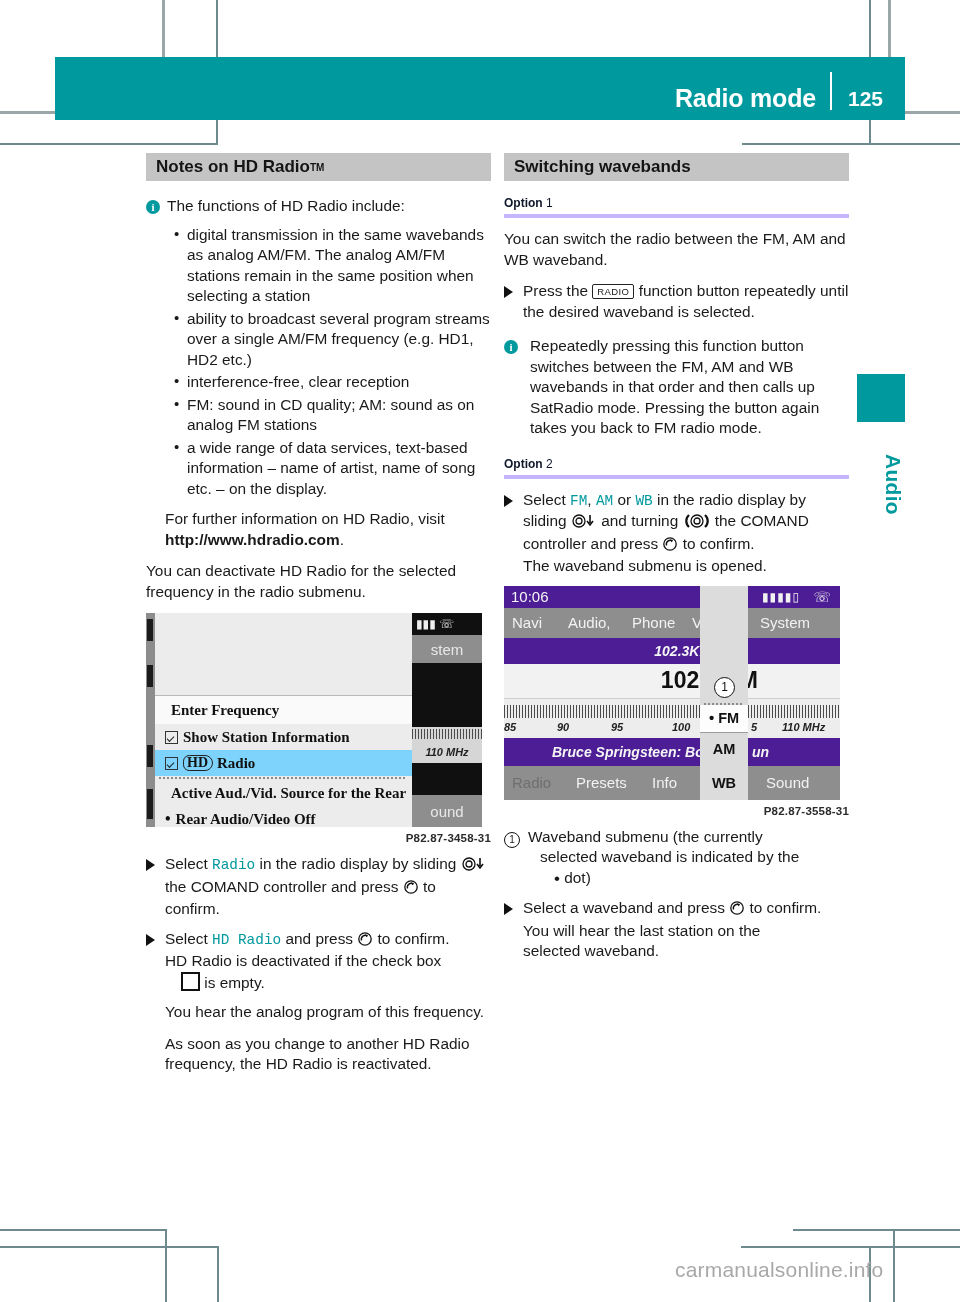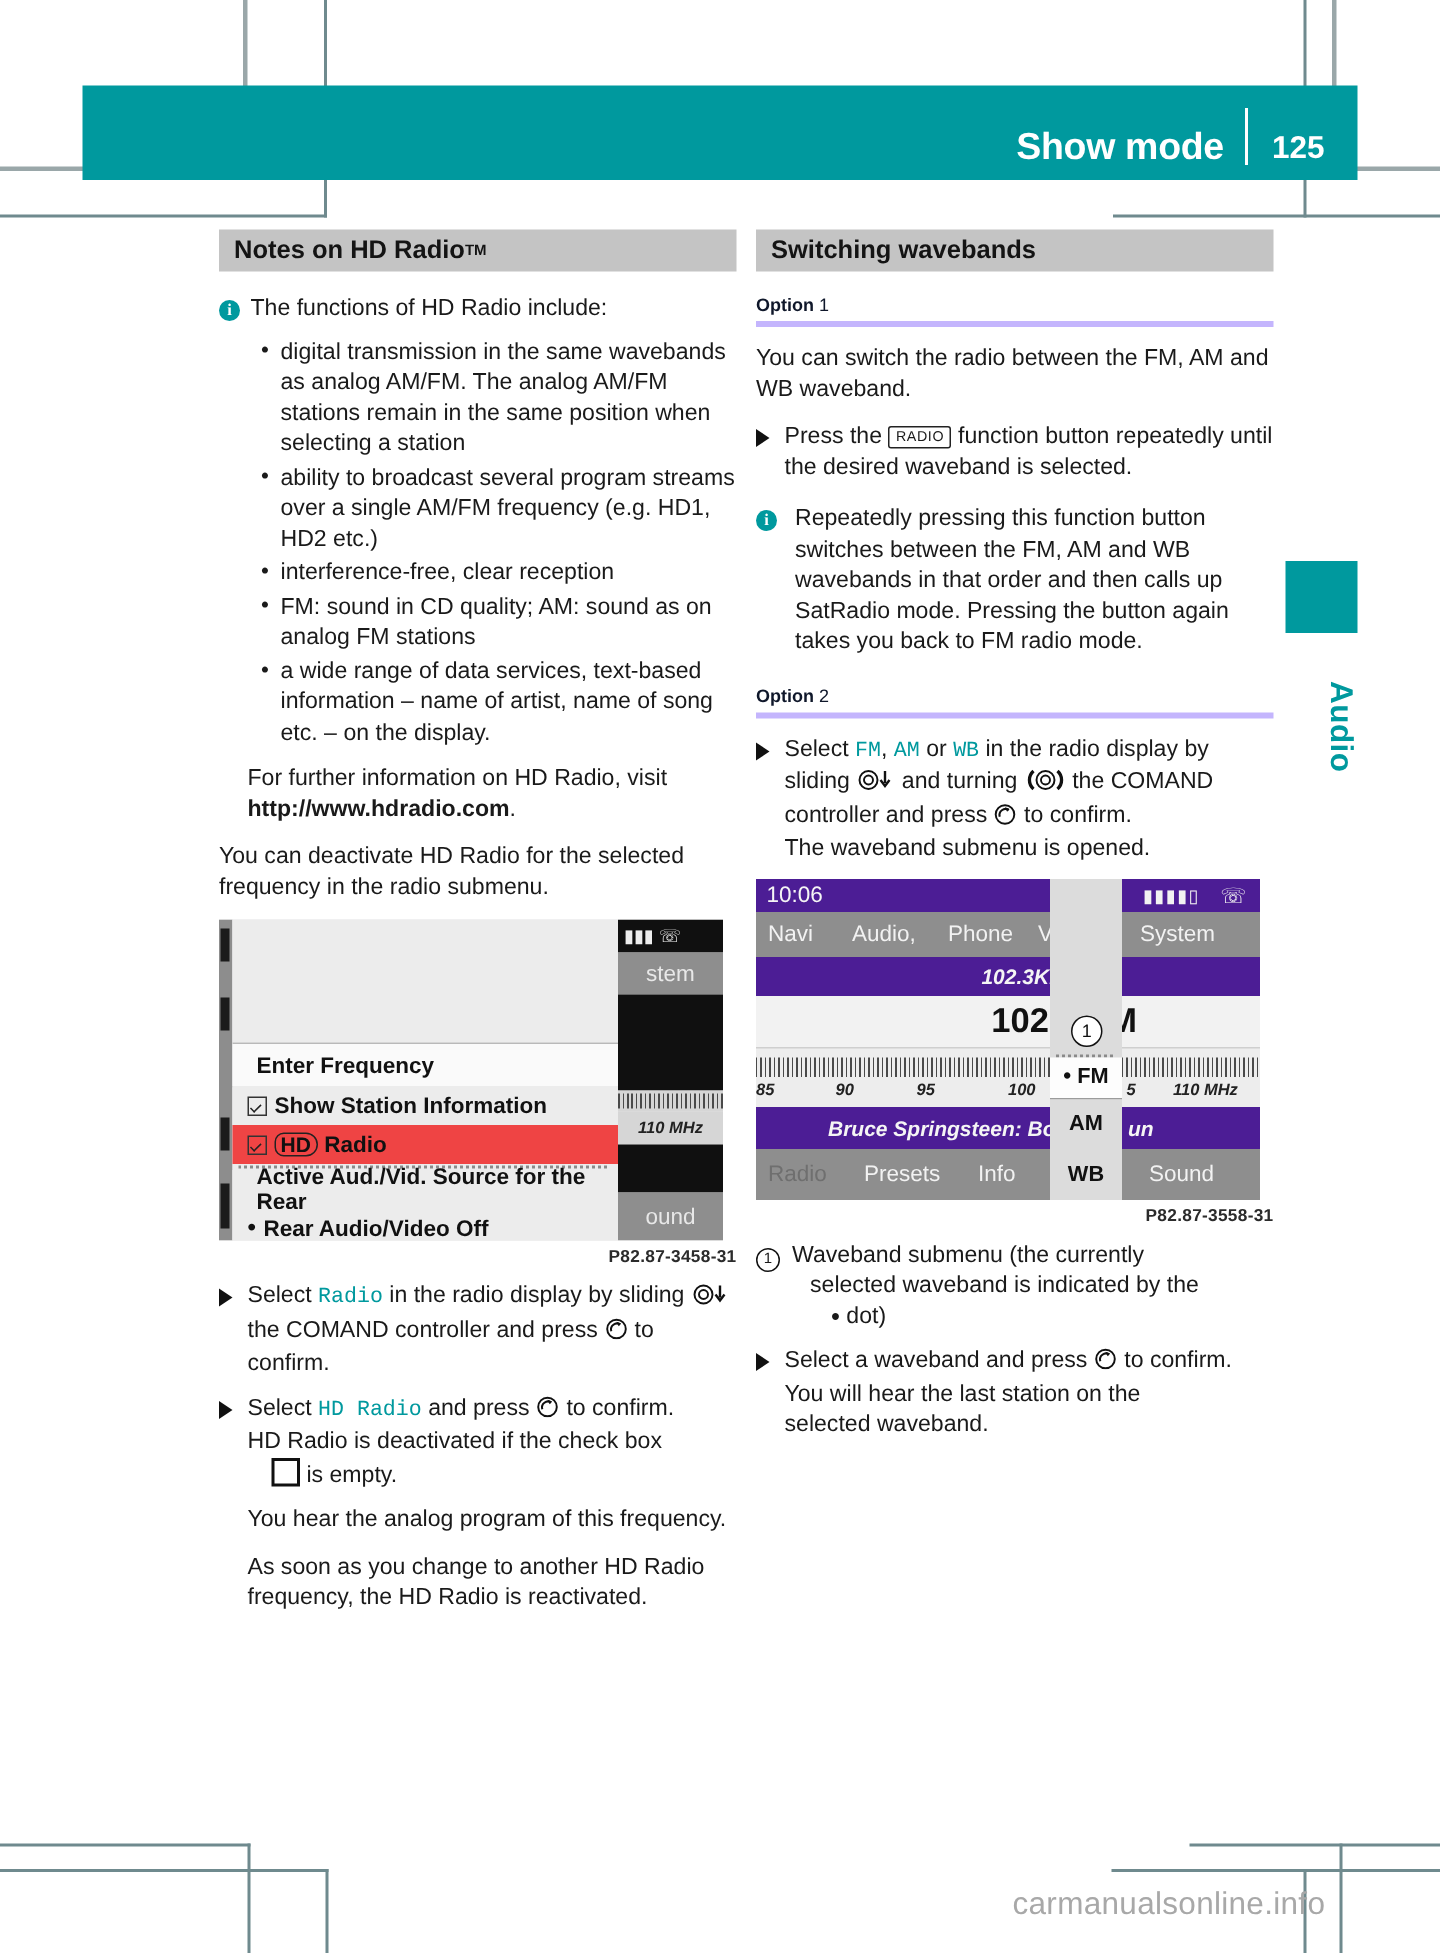--- a/index.html
+++ b/index.html
@@ -127,21 +127,21 @@
 
   .shot{position:relative;width:336px;height:214px;overflow:hidden;
     background:#e9e9e9;}
 
   
   .ls-rail{position:absolute;left:0;top:0;width:9px;height:100%;background:#8d8d8d;}
   .ls-rail i{position:absolute;left:1px;width:6px;background:#1b1b1b;display:block;}
   .ls-right{position:absolute;right:0;top:0;width:70px;height:100%;}
   .ls-right .rb{position:absolute;left:0;width:70px;color:#e8e8e8;
     font-size:15px;display:flex;align-items:center;justify-content:center;}
-  .ls-panel{position:absolute;left:9px;top:0;right:70px;bottom:0;background:#ececed;}
+  .ls-panel{position:absolute;left:9px;top:0;right:70px;bottom:0;background:#ececed;font-family:Liberation Serif, serif;}
   .ls-item{position:absolute;left:0;right:0;font-size:15px;color:#111;
     display:flex;align-items:center;padding-left:10px;}
   .chk{display:inline-block;width:11px;height:11px;border:1.3px solid #333;
     margin-right:5px;position:relative;}
   .chk:after{content:"";position:absolute;left:1px;top:4px;width:6px;height:3px;
     border-left:1.6px solid #222;border-bottom:1.6px solid #222;
     transform:rotate(-45deg);}
   .hdlogo{display:inline-block;font-weight:bold;font-size:14px;
     border:1.4px solid #222;border-radius:7px 9px 9px 7px;
     padding:0px 4px 0px 3px;line-height:14px;margin-right:4px;}
@@ -194,21 +194,21 @@
   <div class="cm" style="left:0;top:1246px;width:219px;height:2px;"></div>
   <div class="cm" style="left:217px;top:1246px;width:2px;height:56px;"></div>
 
   <div class="cm" style="left:793px;top:1229px;width:167px;height:2px;"></div>
   <div class="cm" style="left:893px;top:1229px;width:2px;height:73px;"></div>
   <div class="cm" style="left:741px;top:1246px;width:219px;height:2px;"></div>
   <div class="cm" style="left:869px;top:1246px;width:2px;height:56px;"></div>
 
   <div class="header-bar">
     <div class="header-inner">
-      <div class="header-title">Show mode</div>
+      <div class="header-title">Radio mode</div>
       <div class="header-sep"></div>
       <div class="header-page">125</div>
     </div>
   </div>
 
   <div class="side-block"></div>
   <div class="side-label">Audio</div>
 
   <div class="col col-left">
 
@@ -262,21 +262,21 @@
 
           <div class="ls-item" style="top:82px;height:28px;background:#fafafa;border-top:1px solid #b9b9b9;border-bottom:1px solid #9b9b9b;padding-left:16px;font-weight:bold;">
             <span>Enter Frequency</span>
           </div>
 
           <div class="ls-item" style="top:111px;height:26px;background:#ececec;font-weight:bold;">
             <span class="chk"></span>
             <span>Show Station Information</span>
           </div>
 
-          <div class="ls-item" style="top:137px;height:26px;background:#ef4444;font-weight:bold;">
+          <div class="ls-item" style="top:137px;height:26px;background:#7dd3fc;font-weight:bold;">
             <span class="chk"></span>
             <span class="hdlogo">HD</span>
             <span>Radio</span>
           </div>
 
           <div style="position:absolute;left:4px;right:6px;top:164px;height:2px;
                       background:repeating-linear-gradient(to right,#8a8a8a 0 2px,transparent 2px 4px);"></div>
 
           <div class="ls-item" style="top:167px;height:26px;background:#ececec;padding-left:16px;font-weight:bold;">
             <span>Active Aud./Vid. Source for the Rear</span>

